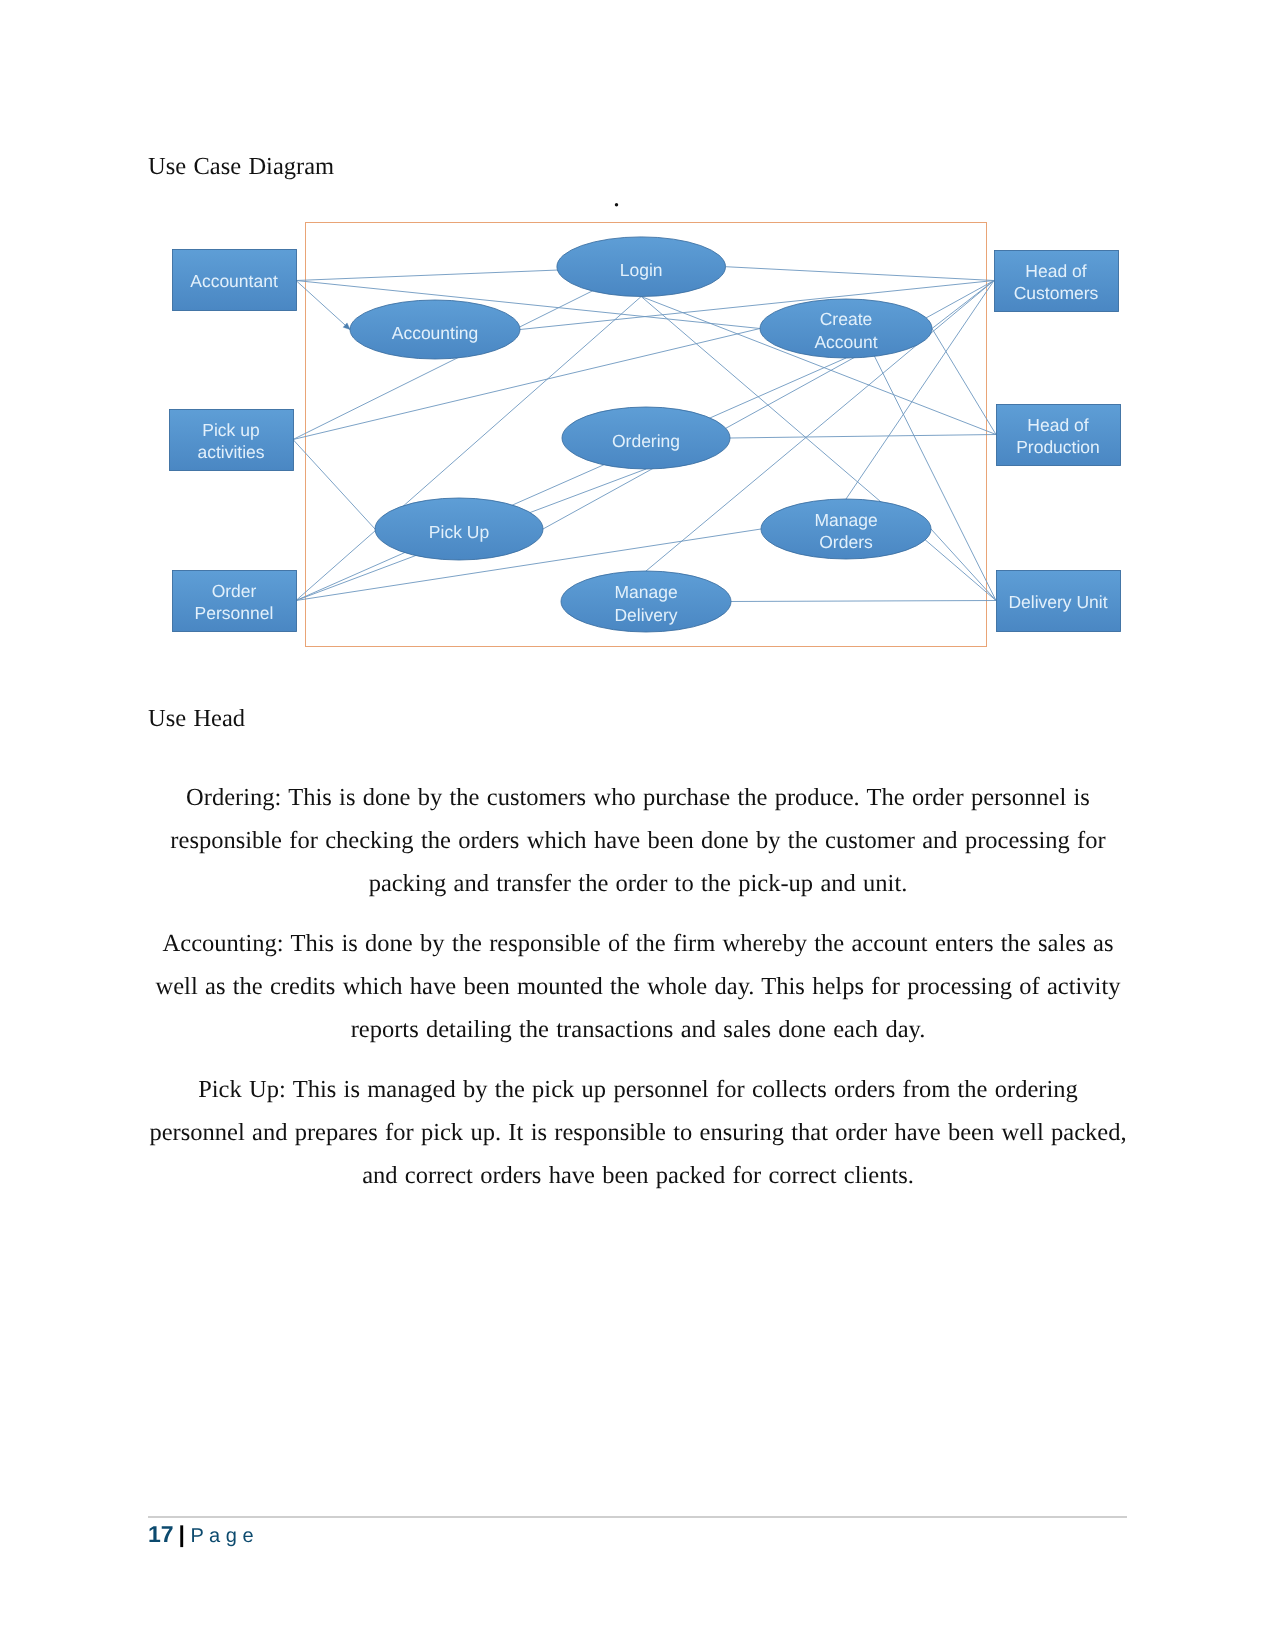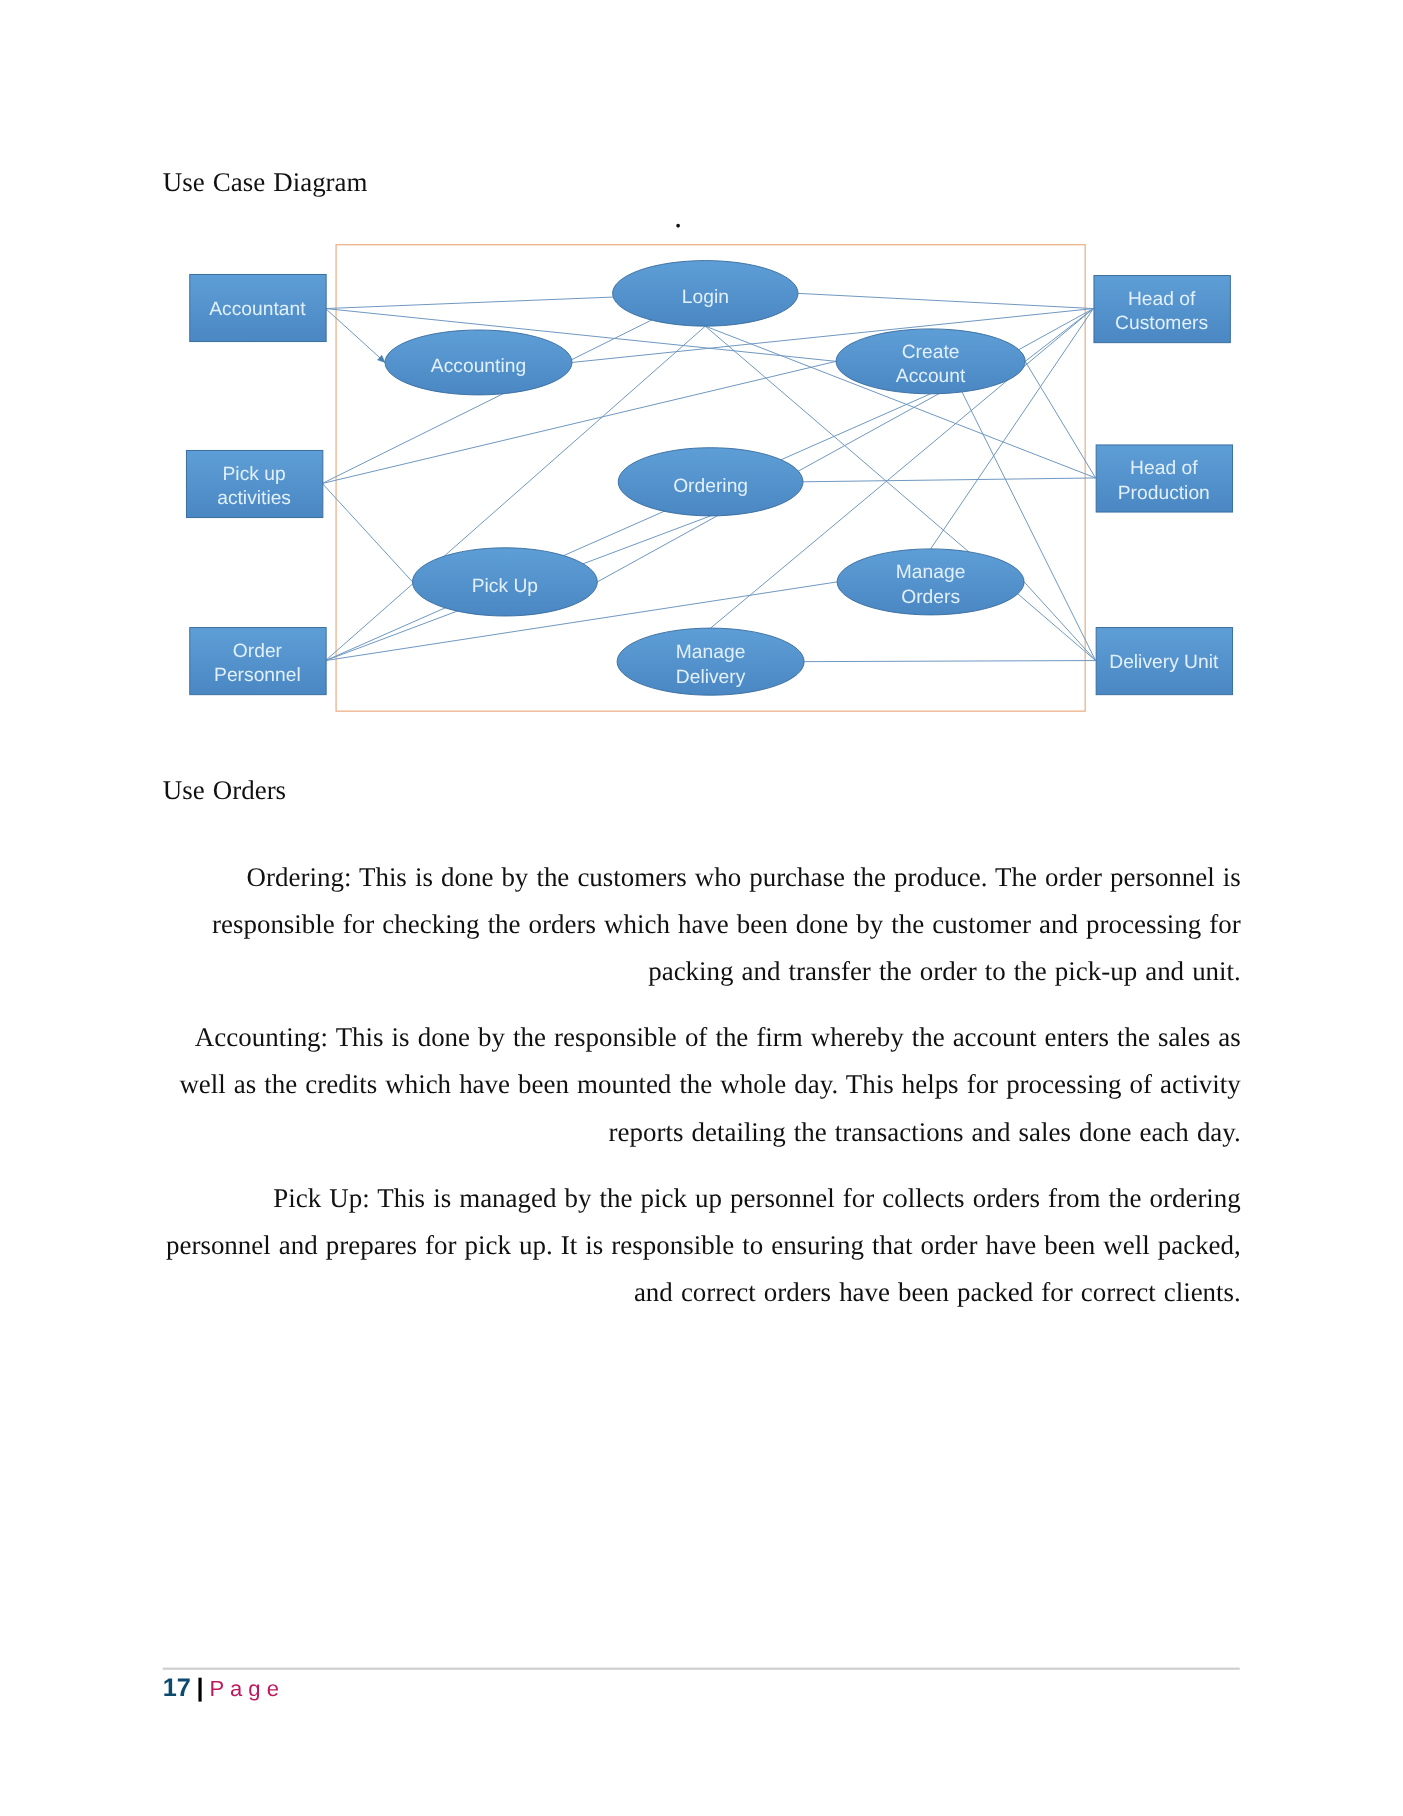--- a/index.html
+++ b/index.html
@@ -12,26 +12,26 @@
     -webkit-font-smoothing:antialiased;
     text-rendering:geometricPrecision;
     transform:translateZ(0);
   }
   .page{position:absolute;left:0;top:0;width:1275px;height:1651px;border-radius:10px;}
   .heading{position:absolute;left:148px;font-size:24.5px;line-height:43px;word-spacing:1.2px;color:#111;white-space:nowrap;}
   #h-usecasediagram{top:145px;}
   #h-usecases{top:697px;}
   .dot{position:absolute;left:613px;top:176px;font-size:28px;line-height:43px;color:#111;}
   .diagram{position:absolute;left:160px;top:215px;width:975px;height:450px;}
-  p.body{position:absolute;left:148px;width:980px;margin:0;font-size:24.5px;line-height:43px;word-spacing:1.2px;text-align:right;color:#111;}
+  p.body{position:absolute;left:148px;width:980px;margin:0;font-size:24.5px;line-height:43px;word-spacing:1.2px;text-align:center;color:#111;}
   .footer-rule{position:absolute;left:148px;top:1516.4px;width:979px;height:1.6px;background:#cfcfcf;}
   .footer{position:absolute;left:148px;top:1520px;font-size:23px;line-height:28px;font-family:"Liberation Sans",sans-serif;white-space:pre;}
   .footer .pg{font-weight:bold;color:#0c4a6e;}
   .footer .sep{font-weight:bold;color:#000;margin:0 5.5px 0 5px;}
-  .footer .pagew{color:#be185d;font-size:20px;}
+  .footer .pagew{color:#0c4a6e;font-size:20px;}
 </style>
 </head>
 <body>
 
 <div class="page">
   <div class="heading" id="h-usecasediagram">Use Case Diagram</div>
   <div class="dot">.</div>
 
   <div class="diagram">
     <svg id="diagram-svg" width="975" height="450" viewBox="0 0 975 450" xmlns="http://www.w3.org/2000/svg">
@@ -166,21 +166,21 @@
             <text x="898" y="219.5" fill="#E2F0FB" text-anchor="middle" font-family="&quot;Liberation Sans&quot;,sans-serif" font-size="17.5"><tspan x="898" y="216">Head of</tspan><tspan x="898" y="238.4">Production</tspan></text>
           </g>
           <g>
             <rect x="836.5" y="355.5" width="124" height="61" fill="url(#nodeGrad)" stroke="#3A6EA0" stroke-width="0.9"></rect>
             <text x="898" y="385.5" fill="#E2F0FB" text-anchor="middle" font-family="&quot;Liberation Sans&quot;,sans-serif" font-size="17.5"><tspan x="898" y="392.7">Delivery Unit</tspan></text>
           </g>
         </g>
       </svg>
   </div>
 
-  <div class="heading" id="h-usecases">Use Orders</div>
+  <div class="heading" id="h-usecases">Use Head</div>
 
   <p class="body" id="p0" style="top:776px">Ordering: This is done by the customers who purchase the produce. The order personnel is responsible for checking the orders which have been done by the customer and processing for packing and transfer the order to the pick-up and unit.</p>
   <p class="body" id="p1" style="top:922px">Accounting: This is done by the responsible of the firm whereby the account enters the sales as well as the credits which have been mounted the whole day. This helps for processing of activity reports detailing the transactions and sales done each day.</p>
   <p class="body" id="p2" style="top:1068px">Pick Up: This is managed by the pick up personnel for collects orders from the ordering personnel and prepares for pick up. It is responsible to ensuring that order have been well packed, and correct orders have been packed for correct clients.</p>
 
   <div class="footer-rule"></div>
   <div class="footer"><span class="pg">17</span><span class="sep">|</span><span class="pagew">P a g e</span>
   </div>
 </div>
 

